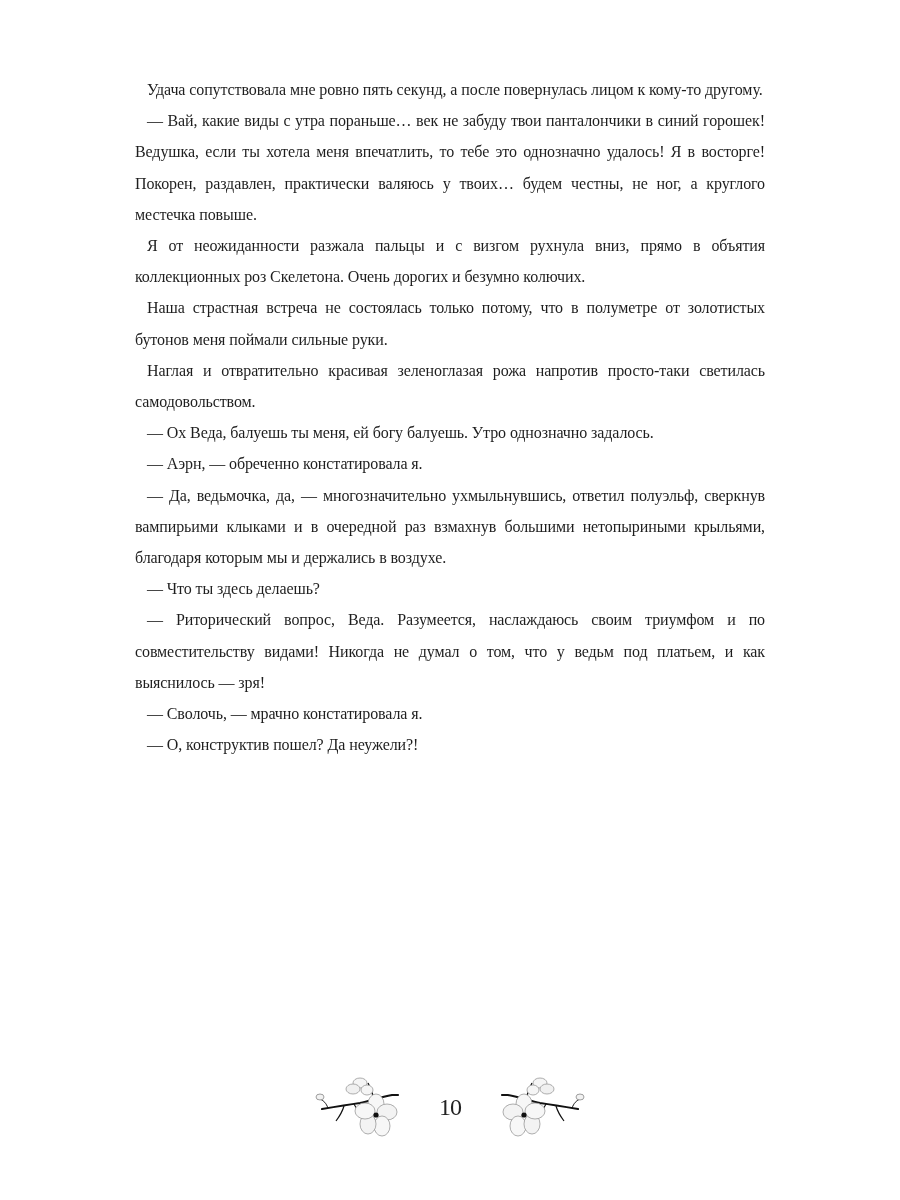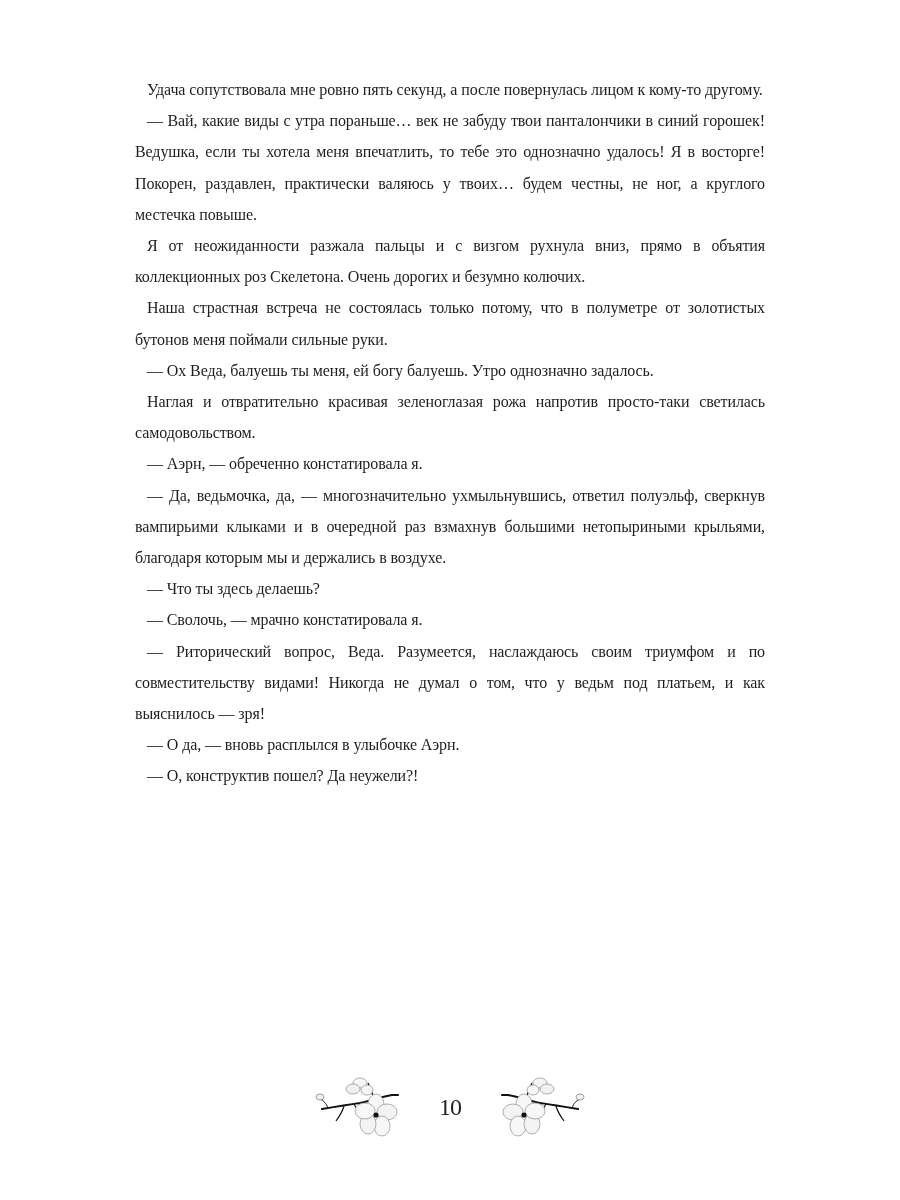--- a/index.html
+++ b/index.html
@@ -65,28 +65,27 @@
   </style>
 </head>
 <body>
 
 <div class="page">
   <div class="text-block">
     <p class="para">Удача сопутствовала мне ровно пять секунд, а после поверну­лась лицом к кому-то другому.</p>
     <p class="para">— Вай, какие виды с утра пораньше… век не забуду твои пан­талончики в синий горошек! Ведушка, если ты хотела меня впе­чатлить, то тебе это однозначно удалось! Я в восторге! Покорен, раздавлен, практически валяюсь у твоих… будем честны, не ног, а круглого местечка повыше.</p>
     <p class="para">Я от неожиданности разжала пальцы и с визгом рухнула вниз, прямо в объятия коллекционных роз Скелетона. Очень дорогих и безумно колючих.</p>
     <p class="para">Наша страстная встреча не состоялась только потому, что в полуметре от золотистых бутонов меня поймали сильные руки.</p>
+    <p class="para">Наглая и отвратительно красивая зеленоглазая рожа напротив просто-таки светилась самодовольством.</p>
     <p class="para">— Ох Веда, балуешь ты меня, ей богу балуешь. Утро одно­значно задалось.</p>
-    <p class="para">Наглая и отвратительно красивая зеленоглазая рожа напротив просто-таки светилась самодовольством.</p>
     <p class="para">— Аэрн, — обреченно констатировала я.</p>
     <p class="para">— Да, ведьмочка, да, — многозначительно ухмыльнувшись, ответил полуэльф, сверкнув вампирьими клыками и в очередной раз взмахнув большими нетопыриными крыльями, благодаря ко­торым мы и держались в воздухе.</p>
     <p class="para">— Что ты здесь делаешь?</p>
+    <p class="para">— Риторический вопрос, Веда. Разумеется, наслаждаюсь сво­им триумфом и по совместительству видами! Никогда не думал о том, что у ведьм под платьем, и как выяснилось — зря!</p>
     <p class="para">— Сволочь, — мрачно констатировала я.</p>
-    <p class="para">— Риторический вопрос, Веда. Разумеется, наслаждаюсь сво­им триумфом и по совместительству видами! Никогда не думал о том, что у ведьм под платьем, и как выяснилось — зря!</p>
-    <p class="para">— О да, — вновь расплылся в улыбочке Аэрн.</p>
     <p class="para">— О, конструктив пошел? Да неужели?!</p>
   </div>
 
   <div class="footer">
     <svg class="flourish left" viewBox="0 0 90 64">
 
       <path d="M8 34 C20 32, 32 30, 46 28 C56 26, 66 22, 78 20 L84 20" stroke="#111" stroke-width="2.2" fill="none" stroke-linecap="round"></path>
       <path d="M30 31 C28 38, 25 42, 22 46" stroke="#111" stroke-width="1.2" fill="none"></path>
       <path d="M40 29 C44 36, 46 40, 48 44" stroke="#111" stroke-width="1.1" fill="none"></path>
       <path d="M60 24 C58 16, 56 12, 54 8" stroke="#111" stroke-width="1.4" fill="none"></path>

